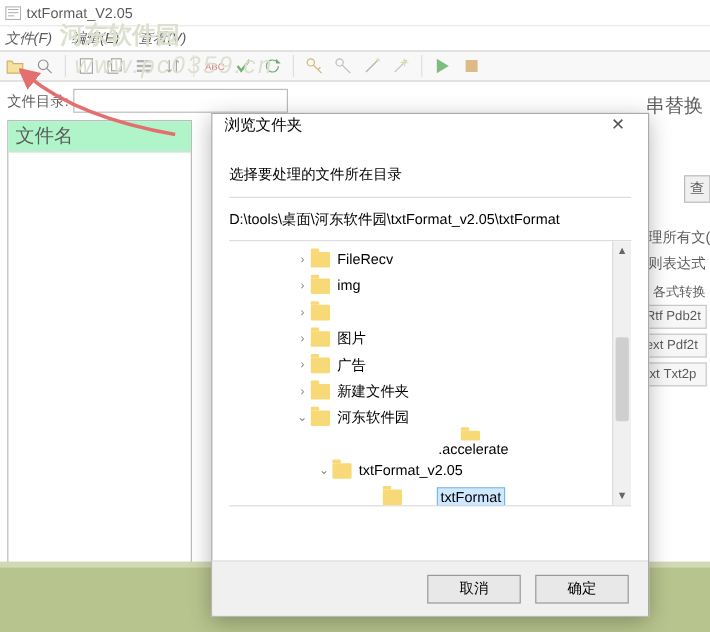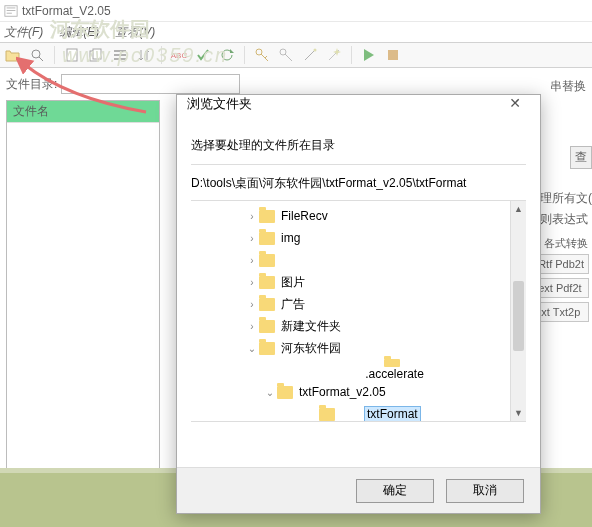--- a/index.html
+++ b/index.html
@@ -10,21 +10,21 @@
 .menubar span { margin-right: 12px; font-style: italic; }
 .watermark { position: absolute; top: 16px; left: 50px; font-size: 20px; color: #c9d0b6; font-weight: bold; pointer-events: none; }
 .watermark2 { position: absolute; top: 44px; left: 62px; font-size: 20px; color: #c9d0b6; letter-spacing: 2px; pointer-events:none;font-style:italic; }
 .toolbar { height: 26px; border-top: 1px solid #bbb; border-bottom: 1px solid #bbb; display: flex; align-items: center; padding-left: 4px; gap: 6px; background:#f5f5f5; }
 .toolbar .sep { width:1px; height:18px; background:#ccc; margin:0 2px; }
 .tbtn { width: 18px; height: 18px; display:flex; align-items:center; justify-content:center; }
 .content { position: relative; padding: 6px; }
 .row1 { display:flex; align-items:center; font-size:12px; margin-bottom:6px; }
 .row1 input { flex:0 0 90px; height:20px; border:1px solid #999; background:#fff; margin-left:4px; }
 .panel-left { width: 154px; height: 370px; border:1px solid #999; background:#fff; }
-.panel-left-head { background:#22c55e; border-bottom:1px solid #ccc; padding:2px 6px; font-size:12px; }
+.panel-left-head { background:#86efac; border-bottom:1px solid #ccc; padding:2px 6px; font-size:16px; }
 .rbtn { border:1px solid #999; background:#e8e8e8; padding:2px 4px; font-size:12px; display:inline-block; }
 .bottom-green { position:absolute; left:0; right:0; top:468px; height:59px; background:#b8c48e; }
 .overlay { position:absolute; left:0; top:0; right:0; height:473px; background:rgba(255,255,255,0.35); }
 .dialog { position:absolute; left:176px; top:94px; width:365px; height:420px; background:#fff; border:1px solid #aaa; box-shadow:0 4px 18px rgba(0,0,0,0.3); }
 .dlg-title { height:32px; display:flex; align-items:flex-start; justify-content:space-between; padding:0 10px; font-size:13px; }
 .dlg-close { width:30px; text-align:center; font-size:14px; color:#555; }
 .dlg-body { padding:10px 14px 0 14px; font-size:12px; }
 .dlg-body hr { margin:10px 0; border:none; border-top:1px solid #ddd; }
 .tree-wrap { height:222px; margin-top:8px; border-top:1px solid #ddd; border-bottom:1px solid #ddd; overflow:hidden; padding-top:4px; position:relative; }
 .tree { font-size:12px; }
@@ -156,21 +156,21 @@
     <span>文件目录:</span>
     <input type="text" style="">
   </div>
   <div style="display:flex;">
     <div class="panel-left">
       <div class="panel-left-head">文件名</div>
     </div>
   </div>
 </div>
 
-<div style="position:absolute; right:6px; top:78px; font-size:12px;margin-left:16px;">串替换</div>
+<div style="position:absolute; right:6px; top:78px; font-size:16px;margin-left:16px;">串替换</div>
 <div style="position:absolute; right:0; top:146px;"><span class="rbtn">查</span></div>
 <div style="position:absolute; right:0; top:190px; font-size:12px;">处理所有文(</div>
 <div style="position:absolute; right:4px; top:210px; font-size:12px;"><input type="checkbox" style=""> <span>则表达式</span></div>
 <div style="position:absolute; right:4px; top:236px; font-size:11px;">各式转换</div>
 <div class="cut-btns" style="top:254px;">
   <div class="b"><span>Rtf</span>&nbsp;<span>Pdb2t</span></div>
   <div class="b"><span>ext</span>&nbsp;<span>Pdf2t</span></div>
   <div class="b"><span>txt</span>&nbsp;<span>Txt2p</span></div>
 </div>
 
@@ -249,16 +249,16 @@
           </div>
         </div>
       <div class="scrollbar">
         <div class="up">▲</div>
         <div class="thumb"></div>
         <div class="down" style="position:absolute;bottom:0;left:0;right:0;">▼</div>
       </div>
     </div>
   </div>
   <div class="dlg-foot">
+    <button>取消</button>
     <button>确定</button>
-    <button>取消</button>
   </div>
 </div>
 
 </body></html>

